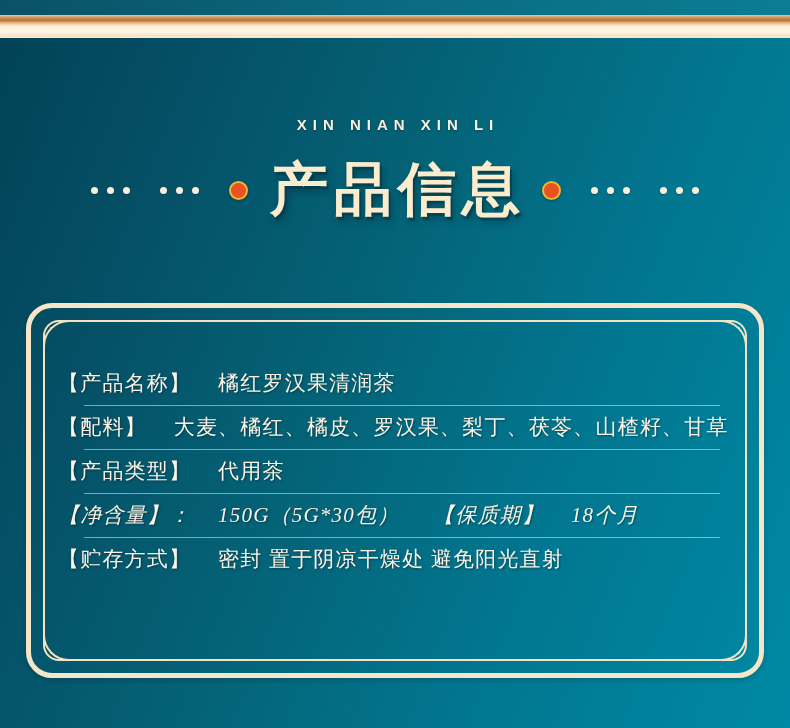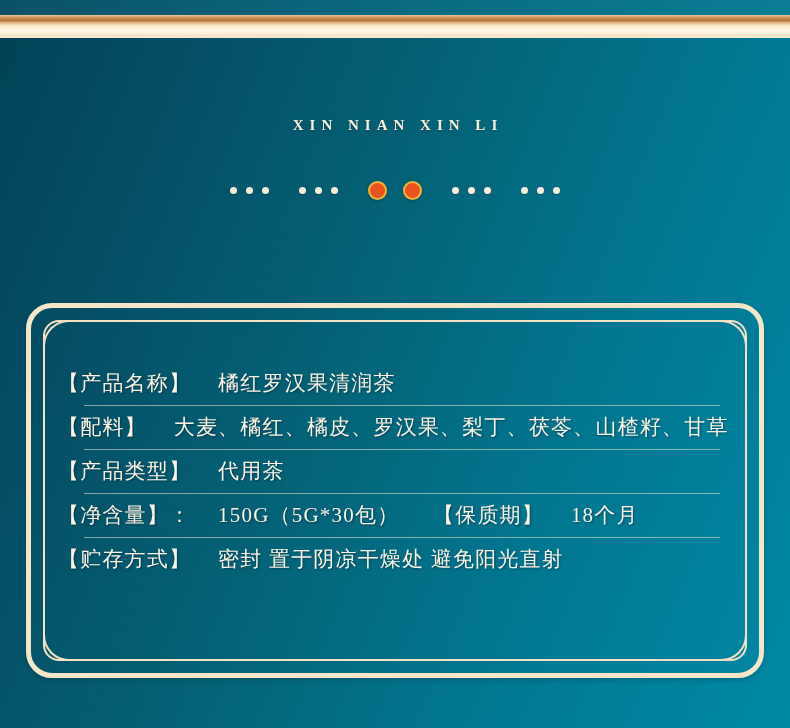--- a/index.html
+++ b/index.html
@@ -62,21 +62,21 @@
   }
 
   
   .header {
     position: absolute;
     left: 0; top: 110px;
     width: 790px;
     text-align: center;
   }
   .subtitle {
-    font-family: Liberation Serif, serif;
+    font-family: Liberation Sans, sans-serif;
     color: #fbf0dc;
     font-size: 15px;
     font-weight: bold;
     letter-spacing: 6px;
     text-indent: 6px;
     line-height: 30px;
     text-shadow: 0 1px 2px rgba(0,0,0,0.28);
   }
   .title-row {
     position: relative;
@@ -213,20 +213,21 @@
     background: rgba(245,232,208,0.55);
   }
   .row-label { white-space: nowrap; }
   .row-value { }
   .row-ingredients {
     line-height: 43px;
   }
   .row-two-col {
     display: flex;
     align-items: center;
+    font-style: italic;
   }
   .col-left { width: 375px; flex: 0 0 auto; }
   .col-right { flex: 1 1 auto; }
   .sp-wide { display: inline-block; width: 14px; }
 </style>
 </head>
 <body>
 
 <div id="page">
 
@@ -246,20 +247,21 @@
         <span class="orn-gap"></span>
         <div class="dot-group">
           <span class="dot-sm"></span>
           <span class="dot-sm"></span>
           <span class="dot-sm"></span>
         </div>
         <span class="orn-gap"></span>
         <span class="dot-lg"></span>
       </div>
 
+      <h1 class="main-title">产品信息</h1>
 
       <div class="ornament right">
         <span class="dot-lg"></span>
         <span class="orn-gap"></span>
         <div class="dot-group">
           <span class="dot-sm"></span>
           <span class="dot-sm"></span>
           <span class="dot-sm"></span>
         </div>
         <span class="orn-gap"></span>

